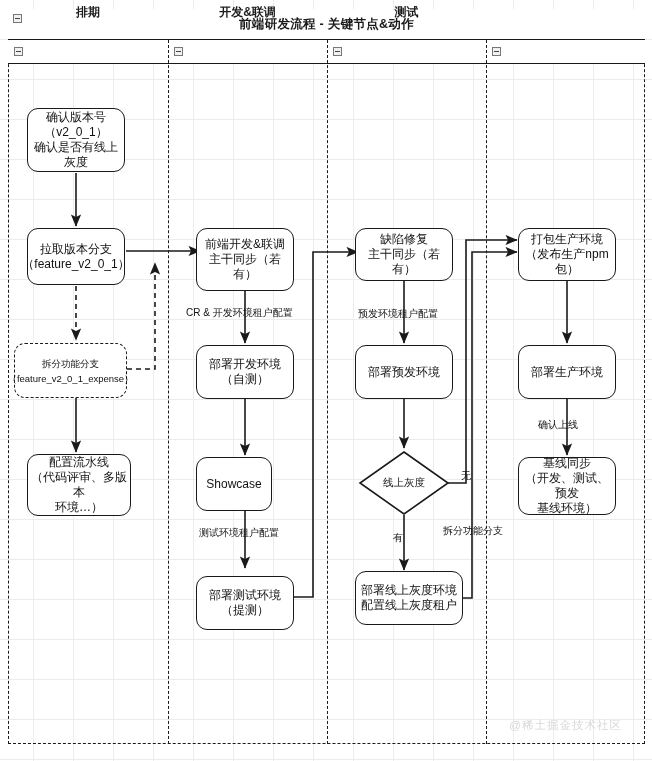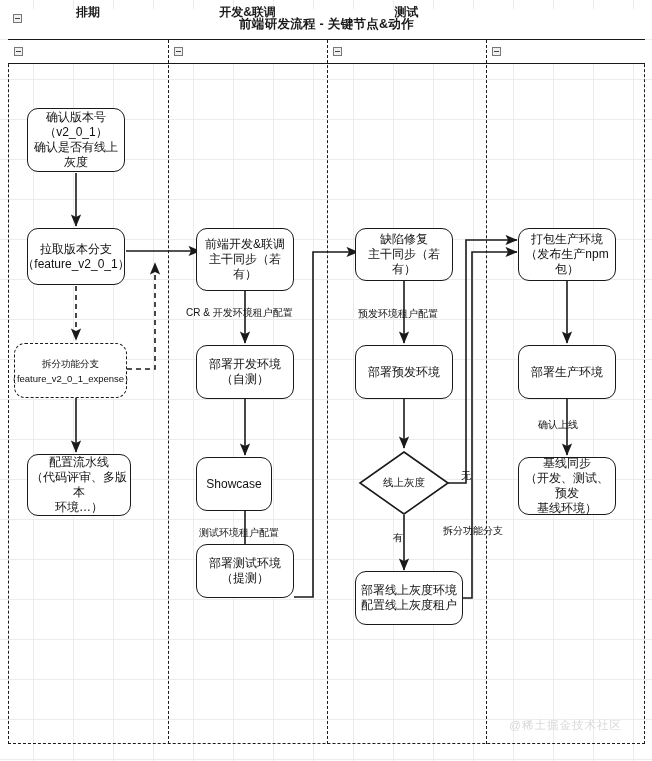--- a/index.html
+++ b/index.html
@@ -239,21 +239,21 @@
 环境…）</div>
 
   <div class="node" style="left:196px; top:228px; width:98px; height:63px;">前端开发&amp;联调
 主干同步（若有）</div>
 
   <div class="node" style="left:196px; top:345px; width:98px; height:54px;">部署开发环境
 （自测）</div>
 
   <div class="node" style="left:196px; top:457px; width:76px; height:54px;text-align:center;">Showcase</div>
 
-  <div class="node" style="left:196px; top:544px; width:98px; height:54px;">部署测试环境
+  <div class="node" style="left:196px; top:576px; width:98px; height:54px;">部署测试环境
 （提测）</div>
 
   <div class="edge-label" style="left:186px; top:306px;">CR &amp; 开发环境租户配置</div>
   <div class="edge-label" style="left:199px; top:526px;">测试环境租户配置</div>
 
   <div class="node" style="left:355px; top:228px; width:98px; height:53px;">缺陷修复
 主干同步（若有）</div>
 
   <div class="node" style="left:355px; top:345px; width:98px; height:54px;">部署预发环境</div>
 

